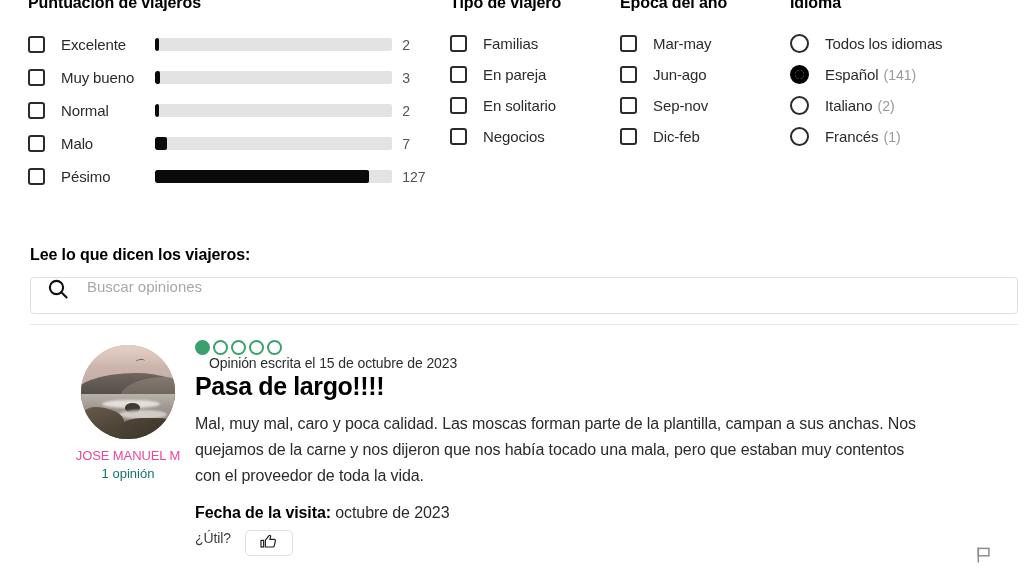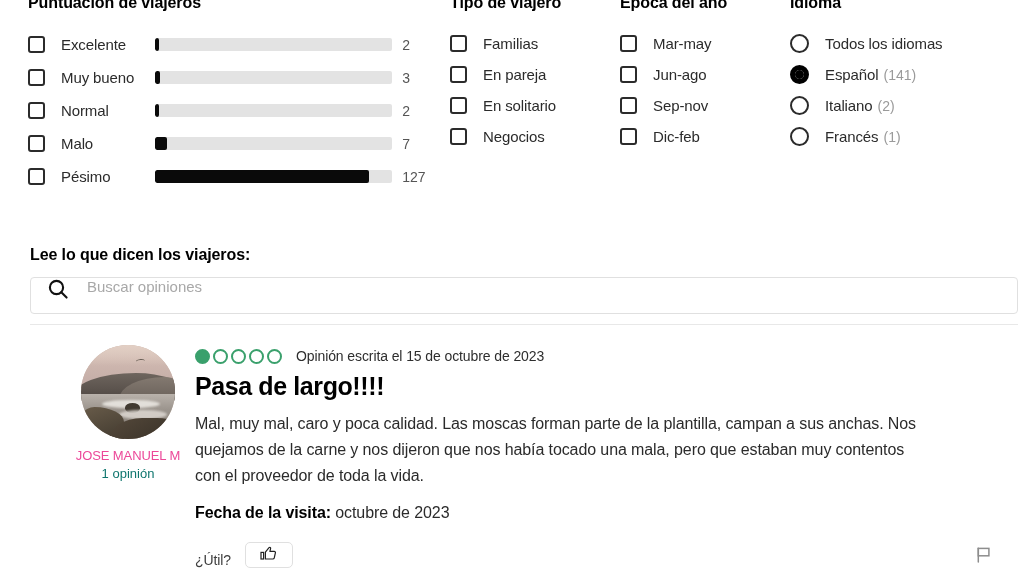--- a/index.html
+++ b/index.html
@@ -303,22 +303,23 @@
   }
 
   .review-body {
     position: absolute;
     left: 165px;
     top: 0;
     width: 760px;
   }
   .rating-line {
     display: flex;
-    align-items: flex-end;
+    align-items: flex-start;
     height: 24px;
+    flex-direction: column;
   }
   .bubbles {
     display: flex;
     align-items: center;
     gap: 3px;
     flex: 0 0 auto;
   }
   .bub {
     width: 15px;
     height: 15px;
@@ -360,22 +361,22 @@
     margin-top: 15px;
     letter-spacing: -0.1px;
   }
   .visit-label {
     font-weight: bold;
     color: #000000;
   }
 
   .actions {
     display: flex;
-    align-items: flex-end;
-    margin-top: 20px;
+    align-items: flex-start;
+    margin-top: 8px;
   }
   .useful-label {
     font-size: 14px;
     color: #3d3d3d;
     letter-spacing: -0.1px;
   }
   .thumb-btn {
     margin-left: 14px;
     width: 48px;
     height: 26px;

